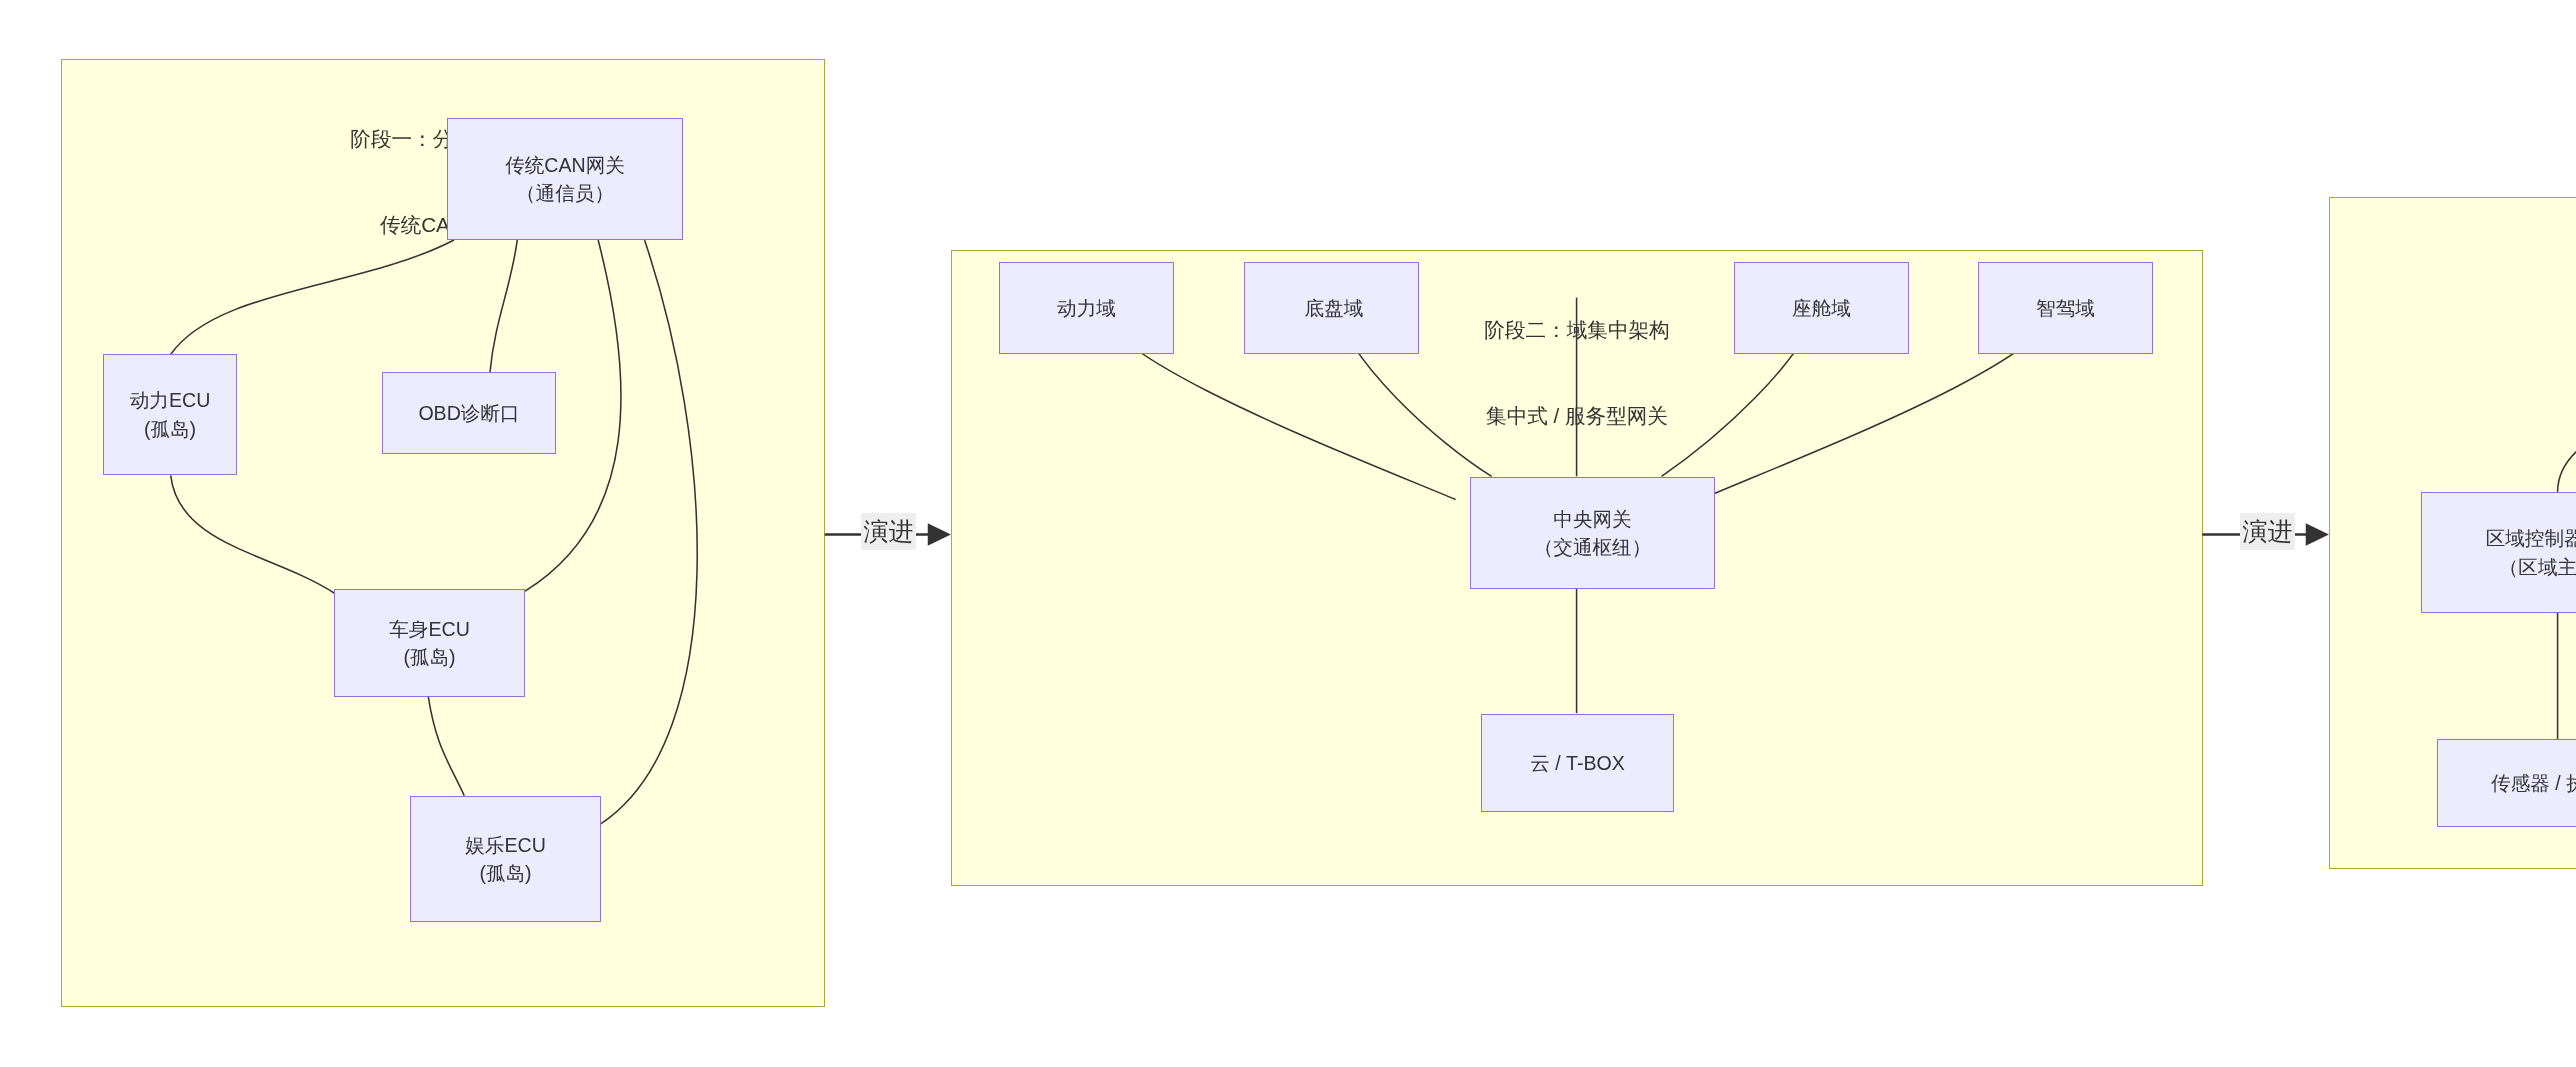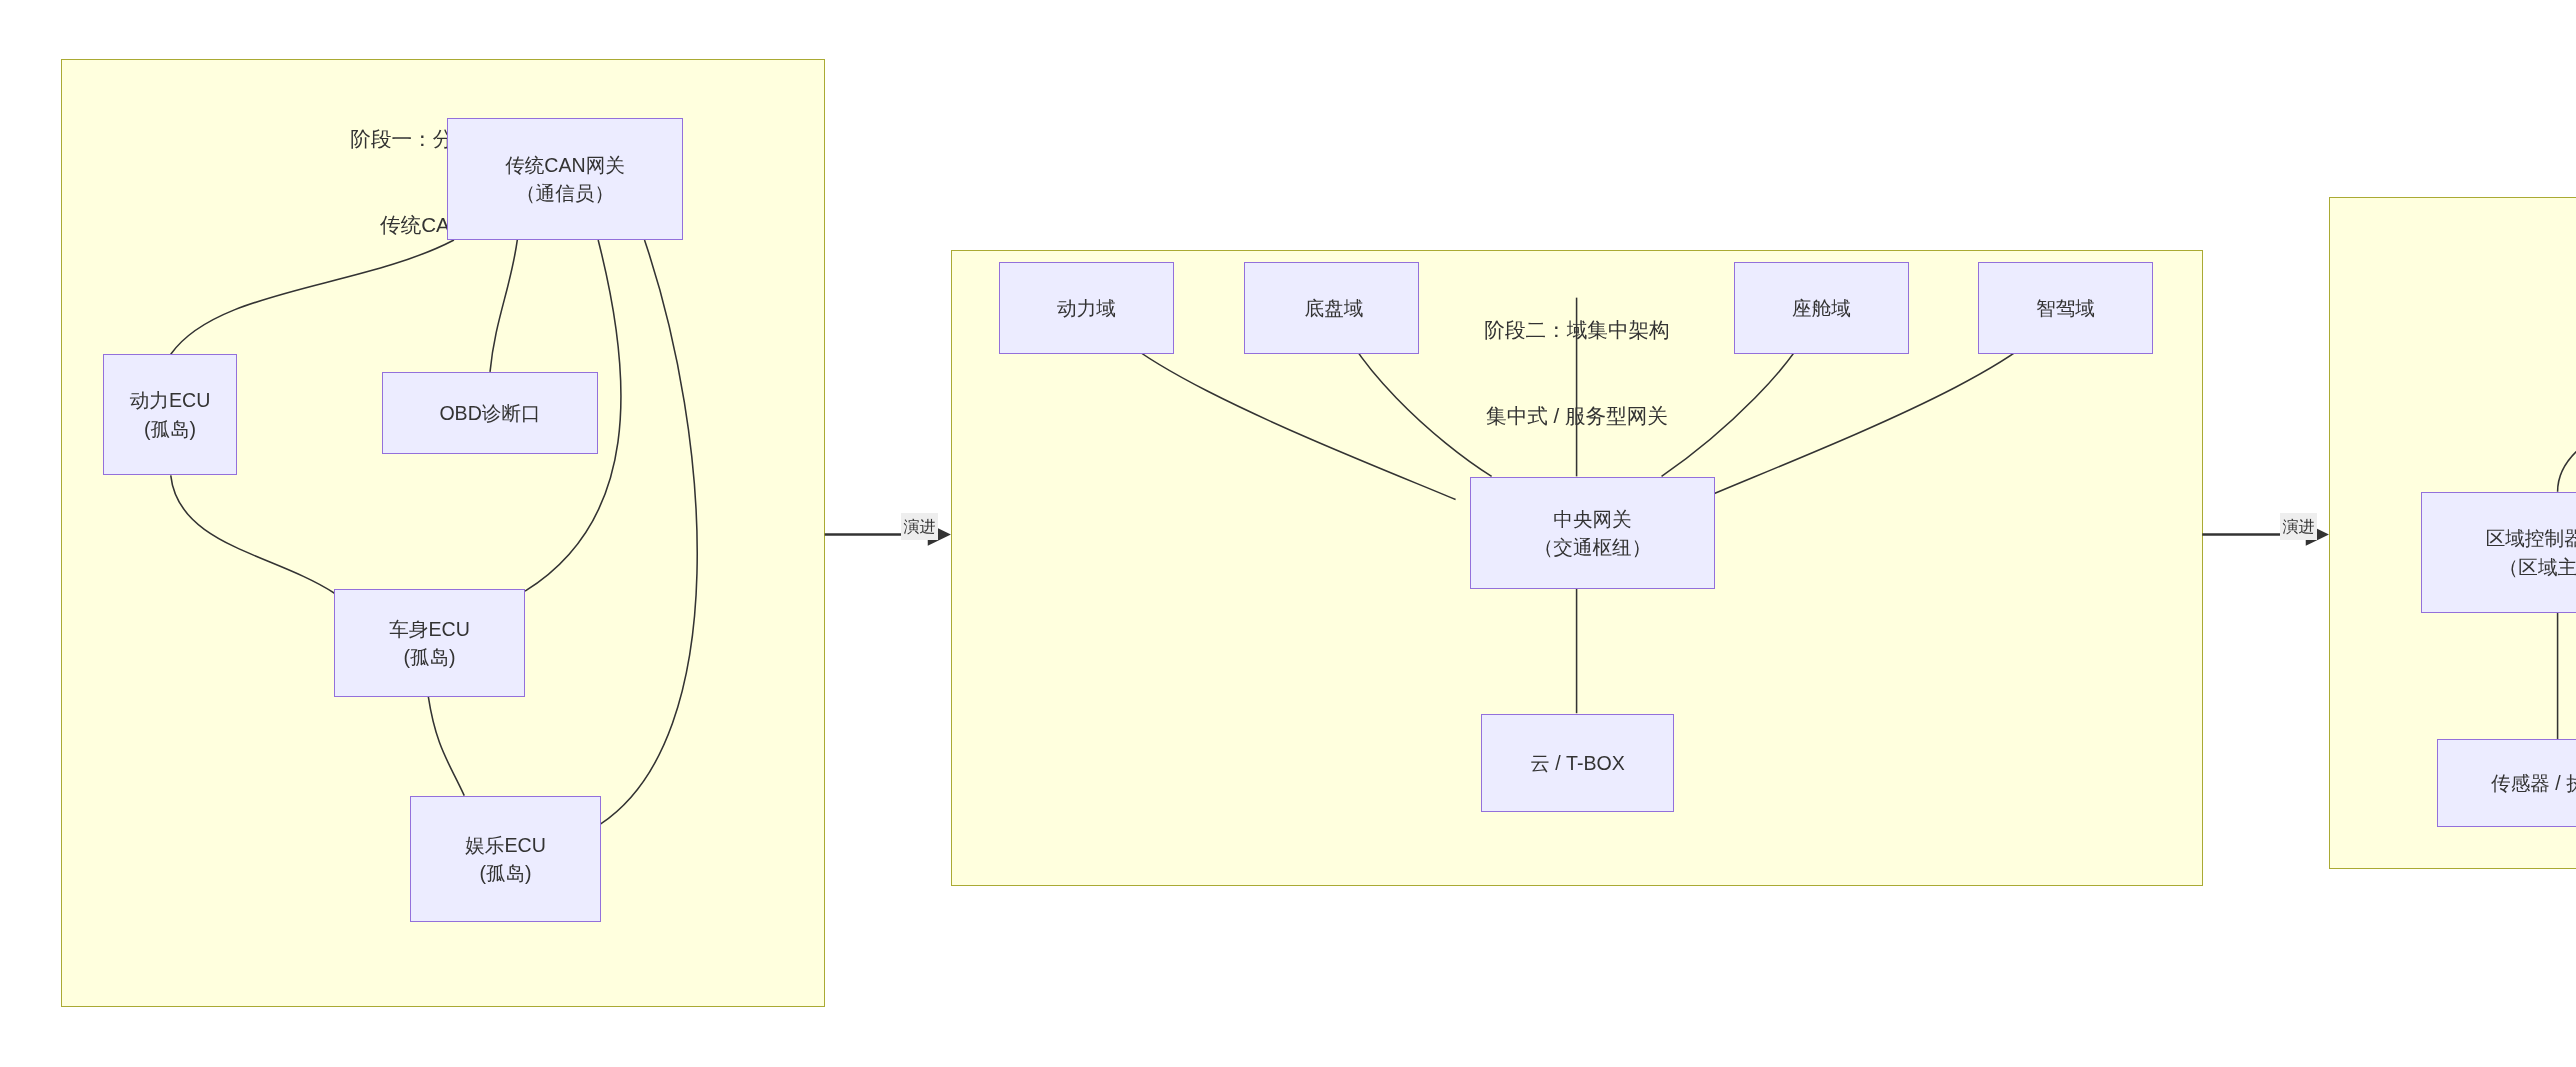--- a/index.html
+++ b/index.html
@@ -85,26 +85,25 @@
     pointer-events: none;
     z-index: 8;
   }
   svg.arrows line { stroke: #333333; stroke-width: 5; }
   svg.arrows polygon { fill: #333333; stroke: none; }
 
   .edge-label {
     position: absolute;
     background: #eeeeee;
     color: #333333;
-    font-size: 16px;
+    font-size: 25px;
     line-height: 1.1;
     padding: 4.6px 2.6px;
     z-index: 9;
     white-space: nowrap;
-    margin-left: 40px;
   }
 </style>
 </head>
 <body>
 
 <div id="canvas">
 
   <div class="cluster" style="left:61px; top:59px; width:764px; height:948px;">
     <div class="cluster-title" style="top:14.4px;">
       <span class="l1">阶段一：分布式架构</span>
@@ -160,21 +159,21 @@
   <div class="node" style="left:447px; top:118px; width:236px; height:122px;">
     <span class="ln">传统CAN网关</span>
     <span class="ln">（通信员）</span>
   </div>
 
   <div class="node" style="left:103px; top:354px; width:134px; height:121px;">
     <span class="ln">动力ECU</span>
     <span class="ln">(孤岛)</span>
   </div>
 
-  <div class="node" style="left:382px; top:372px; width:216px; height:82px;">
+  <div class="node" style="left:382px; top:372px; width:174px; height:82px;">
     <span class="ln">OBD诊断口</span>
   </div>
 
   <div class="node" style="left:334px; top:589px; width:191px; height:108px;">
     <span class="ln">车身ECU</span>
     <span class="ln">(孤岛)</span>
   </div>
 
   <div class="node" style="left:410px; top:796px; width:191px; height:126px;">
     <span class="ln">娱乐ECU</span>

